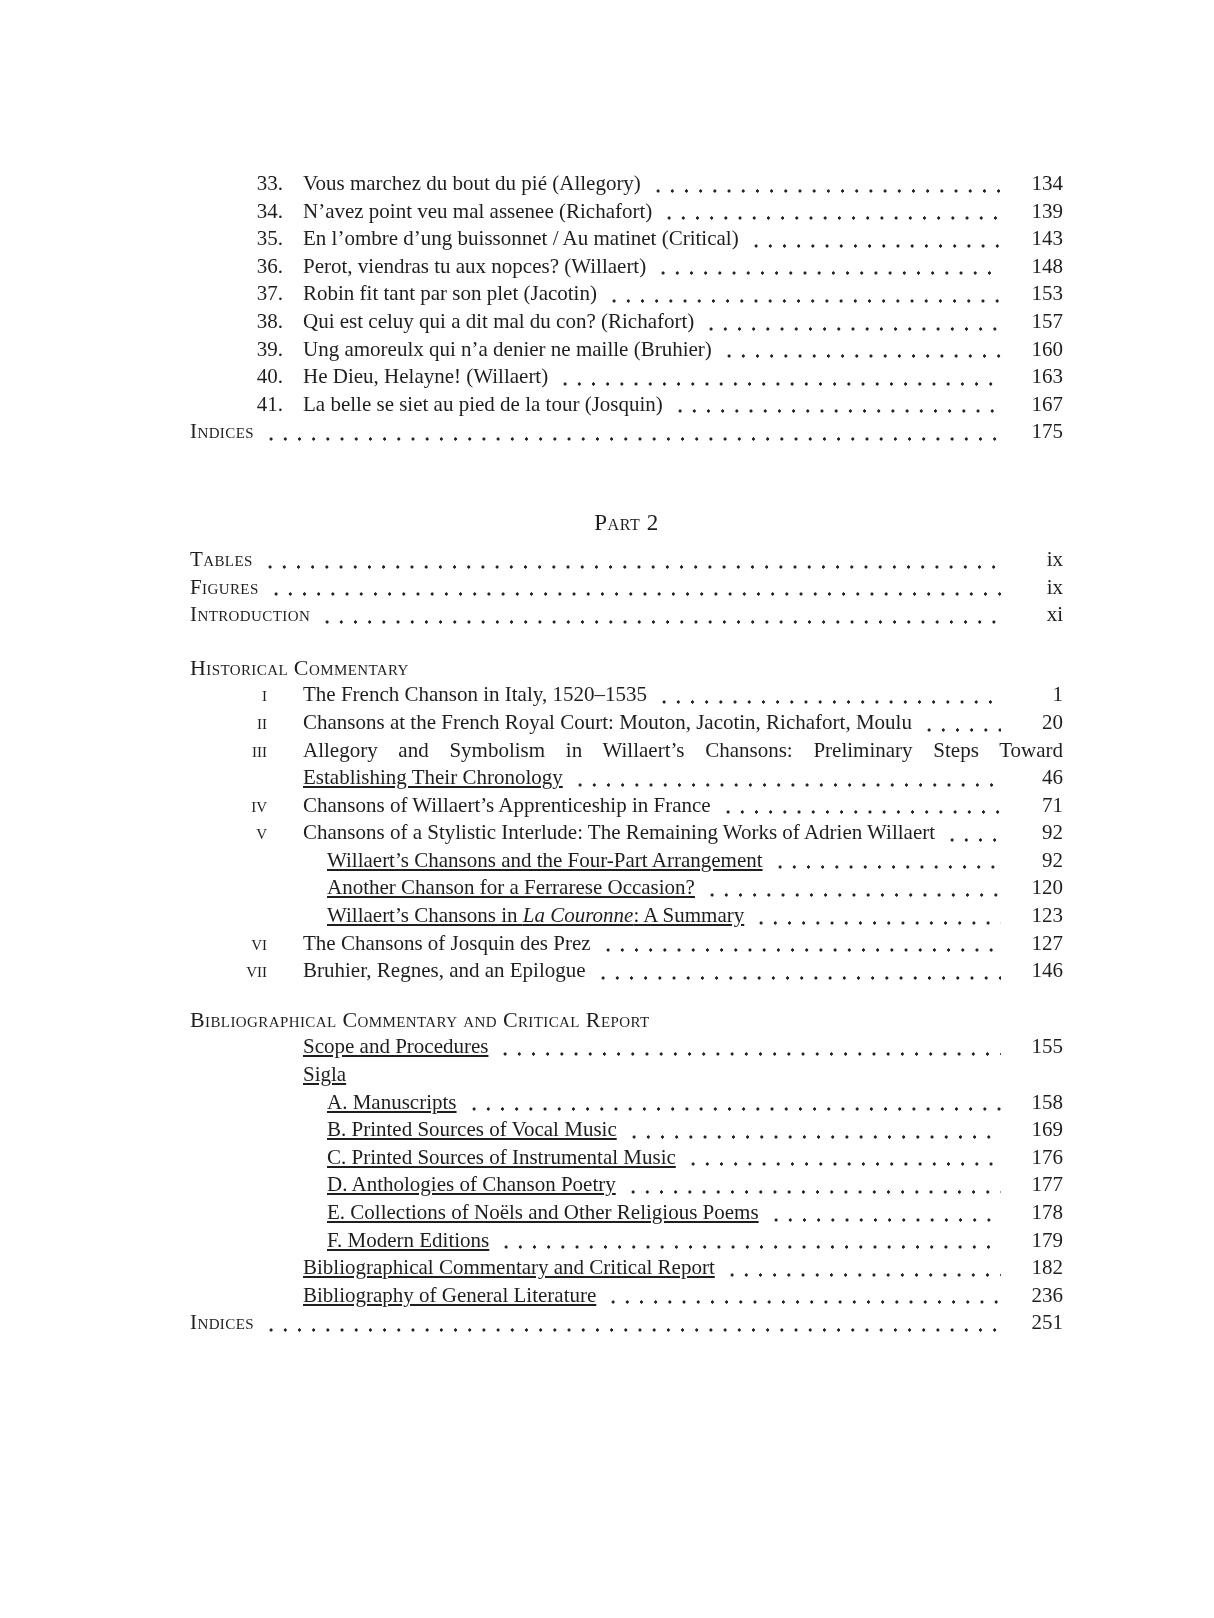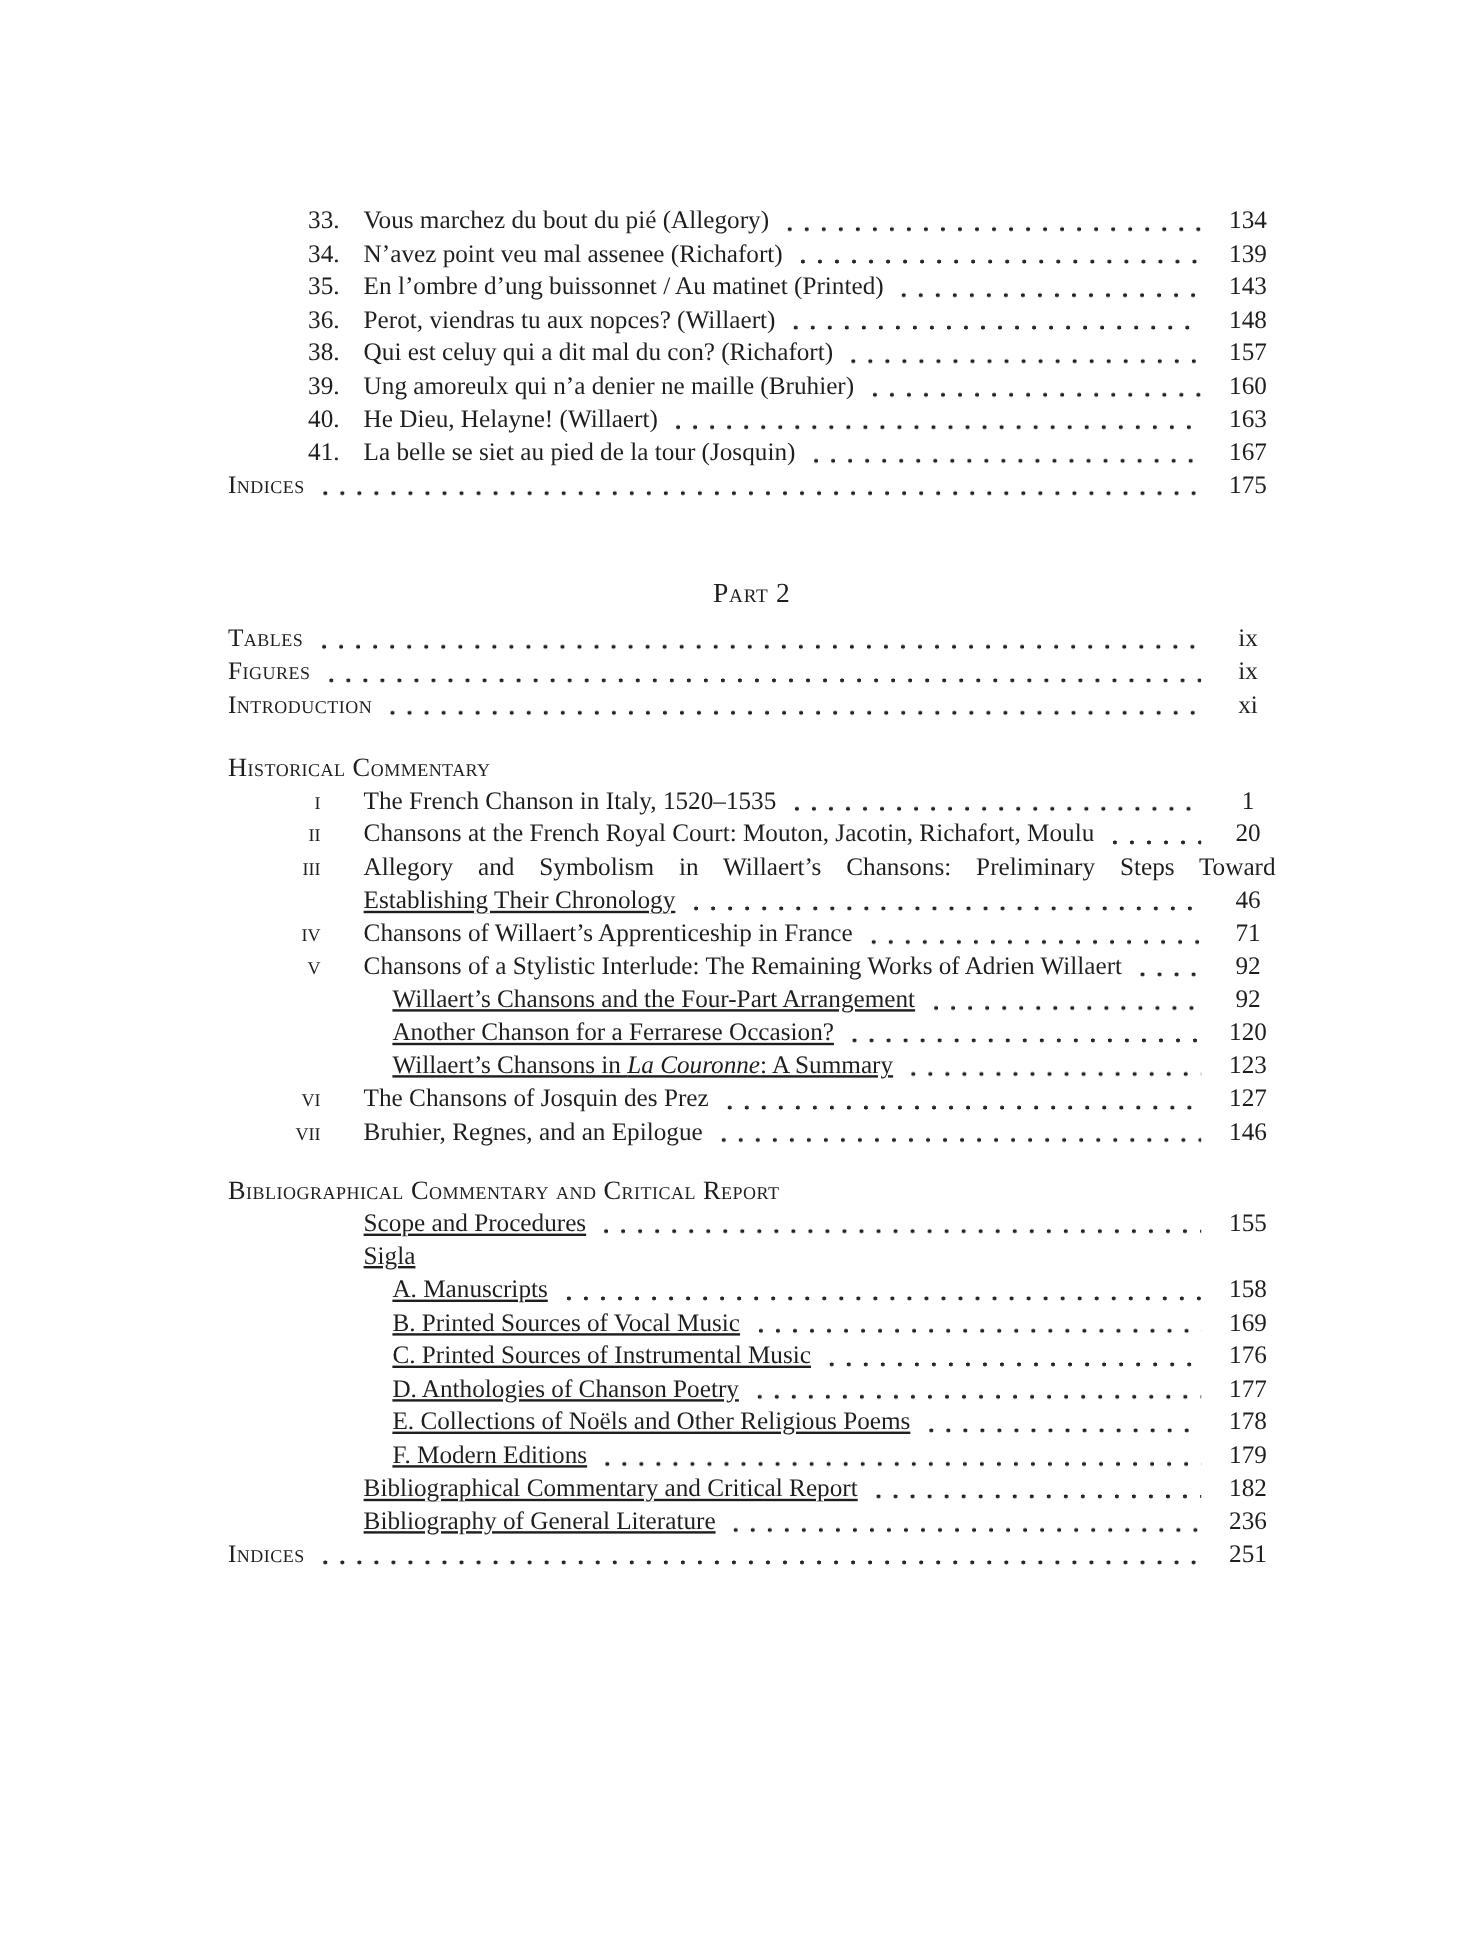--- a/index.html
+++ b/index.html
@@ -18,21 +18,21 @@
   .dots {
     flex: 1 1 auto;
     align-self: flex-end;
     height: 24px;
     margin: 0 2px 0 8px;
     background-image: radial-gradient(circle, #242424 1.45px, transparent 1.8px);
     background-size: 14.2px 4px;
     background-repeat: repeat-x;
     background-position: left 2px bottom 5px;
   }
-  .pg { flex: none; min-width: 46px; text-align: center; padding-left: 14px; }
+  .pg { flex: none; min-width: 46px; text-align: right; padding-left: 14px; }
 
   .inum { flex: none; width: 93px; text-align: right; }
   .item-title { margin-left: 20px; white-space: nowrap; }
 
   .cnum { flex: none; width: 77px; text-align: right; font-variant: small-caps; }
   .ct { margin-left: 36px; white-space: nowrap; }
   .cbody { flex: 1 1 auto; margin-left: 36px; }
   .just { text-align: justify; text-align-last: justify; }
 
   .sc { font-variant: small-caps; letter-spacing: 0.4px; }
@@ -68,29 +68,35 @@
       <span class="pg">134</span>
     </div>
     <div class="row">
       <span class="inum">34.</span>
       <span class="item-title">N’avez point veu mal assenee (Richafort)</span>
       <span class="dots"></span>
       <span class="pg">139</span>
     </div>
     <div class="row">
       <span class="inum">35.</span>
-      <span class="item-title">En l’ombre d’ung buissonnet / Au matinet (Printed)</span>
+      <span class="item-title">En l’ombre d’ung buissonnet / Au matinet (Critical)</span>
       <span class="dots"></span>
       <span class="pg">143</span>
     </div>
     <div class="row">
       <span class="inum">36.</span>
       <span class="item-title">Perot, viendras tu aux nopces? (Willaert)</span>
       <span class="dots"></span>
       <span class="pg">148</span>
+    </div>
+    <div class="row">
+      <span class="inum">37.</span>
+      <span class="item-title">Robin fit tant par son plet (Jacotin)</span>
+      <span class="dots"></span>
+      <span class="pg">153</span>
     </div>
     <div class="row">
       <span class="inum">38.</span>
       <span class="item-title">Qui est celuy qui a dit mal du con? (Richafort)</span>
       <span class="dots"></span>
       <span class="pg">157</span>
     </div>
     <div class="row">
       <span class="inum">39.</span>
       <span class="item-title">Ung amoreulx qui n’a denier ne maille (Bruhier)</span>

